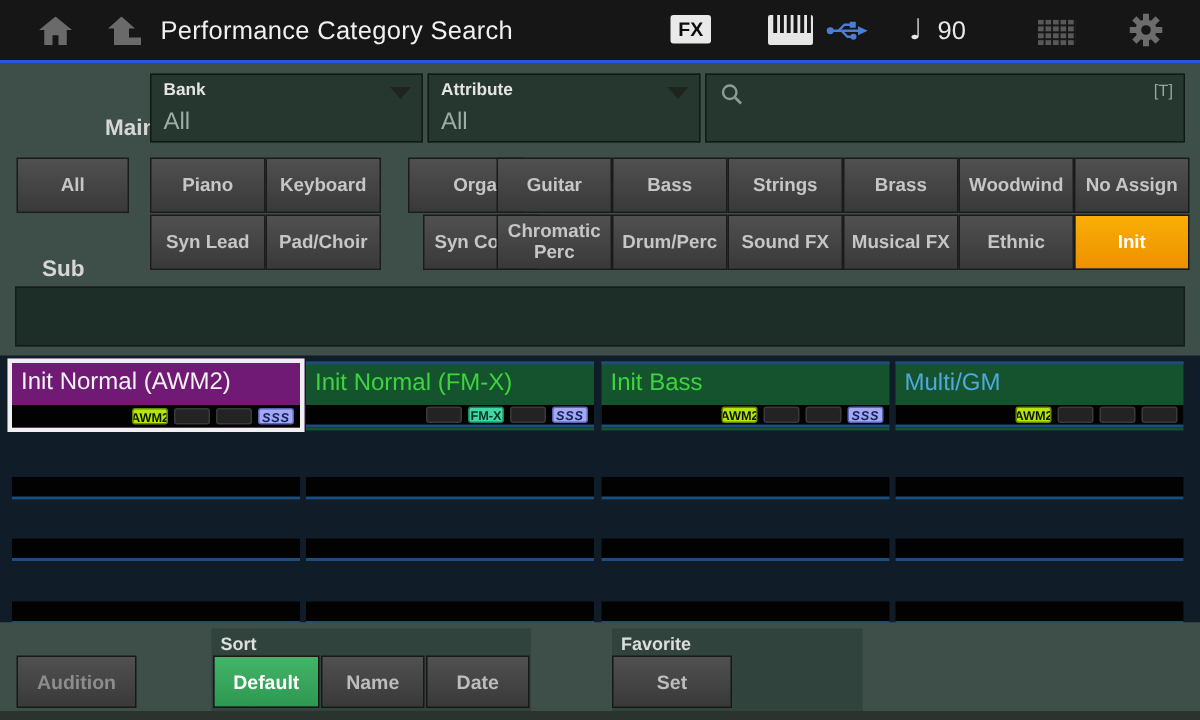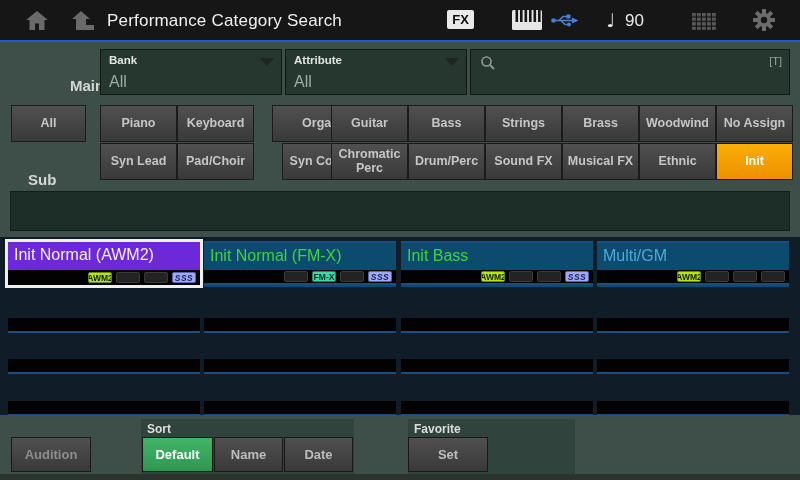--- a/index.html
+++ b/index.html
@@ -35,26 +35,26 @@
     color:#c6c6c6;font-size:12.5px;font-weight:bold;display:flex;align-items:center;
     justify-content:center;text-align:center;line-height:1.1;}
   .cat-active{background:linear-gradient(180deg,#f9ae06,#ee9000);color:#fff;}
 
   .subbox{position:absolute;left:10px;top:191px;width:780px;height:40px;background:#1d2d27;
     border:1px solid #131d18;box-sizing:border-box;}
 
   
   .list{position:absolute;left:0;top:237px;width:800px;height:178px;background:#101d29;}
   .cell{position:absolute;top:4px;width:192px;height:46px;border-top:2px solid #1d4d7d;
-    box-sizing:border-box;background:#0c4a6e;}
+    box-sizing:border-box;background:#14532d;}
   .cname{height:27px;font-size:16px;padding:4px 0 0 6px;box-sizing:border-box;
     white-space:nowrap;overflow:hidden;color:#e8e8e8;}
   .cbar{height:13px;background:#020202;border-bottom:2px solid #1d4d7d;display:flex;
     justify-content:flex-end;align-items:center;gap:4px;padding-right:4px;}
-  .cell.sel{left:5px;top:2px;width:198px;height:49px;border:3px solid #f0f0f0;background:#6d28d9;}
+  .cell.sel{left:5px;top:2px;width:198px;height:49px;border:3px solid #f0f0f0;background:#701a75;}
   .cell.sel .cname{height:28px;}
   .cell.sel .cbar{height:15px;border-bottom:none;}
   .slot{width:24px;height:11px;box-sizing:border-box;background:#232323;border:1px solid #3a3a3a;
     border-radius:2px;font-size:8.5px;font-weight:bold;display:flex;align-items:center;
     justify-content:center;overflow:hidden;}
   .b-awm2{background:#b5e60a;border-color:#678a00;color:#0f1400;}
   .b-fmx{background:#3fd8a4;border-color:#19855f;color:#043226;}
   .b-sss{background:#a2a9f0;border-color:#5a62b8;color:#161f62;font-style:italic;letter-spacing:.5px;}
   .ebar{position:absolute;width:192px;height:13px;background:#020202;border-bottom:2px solid #1d4d7d;}
 

